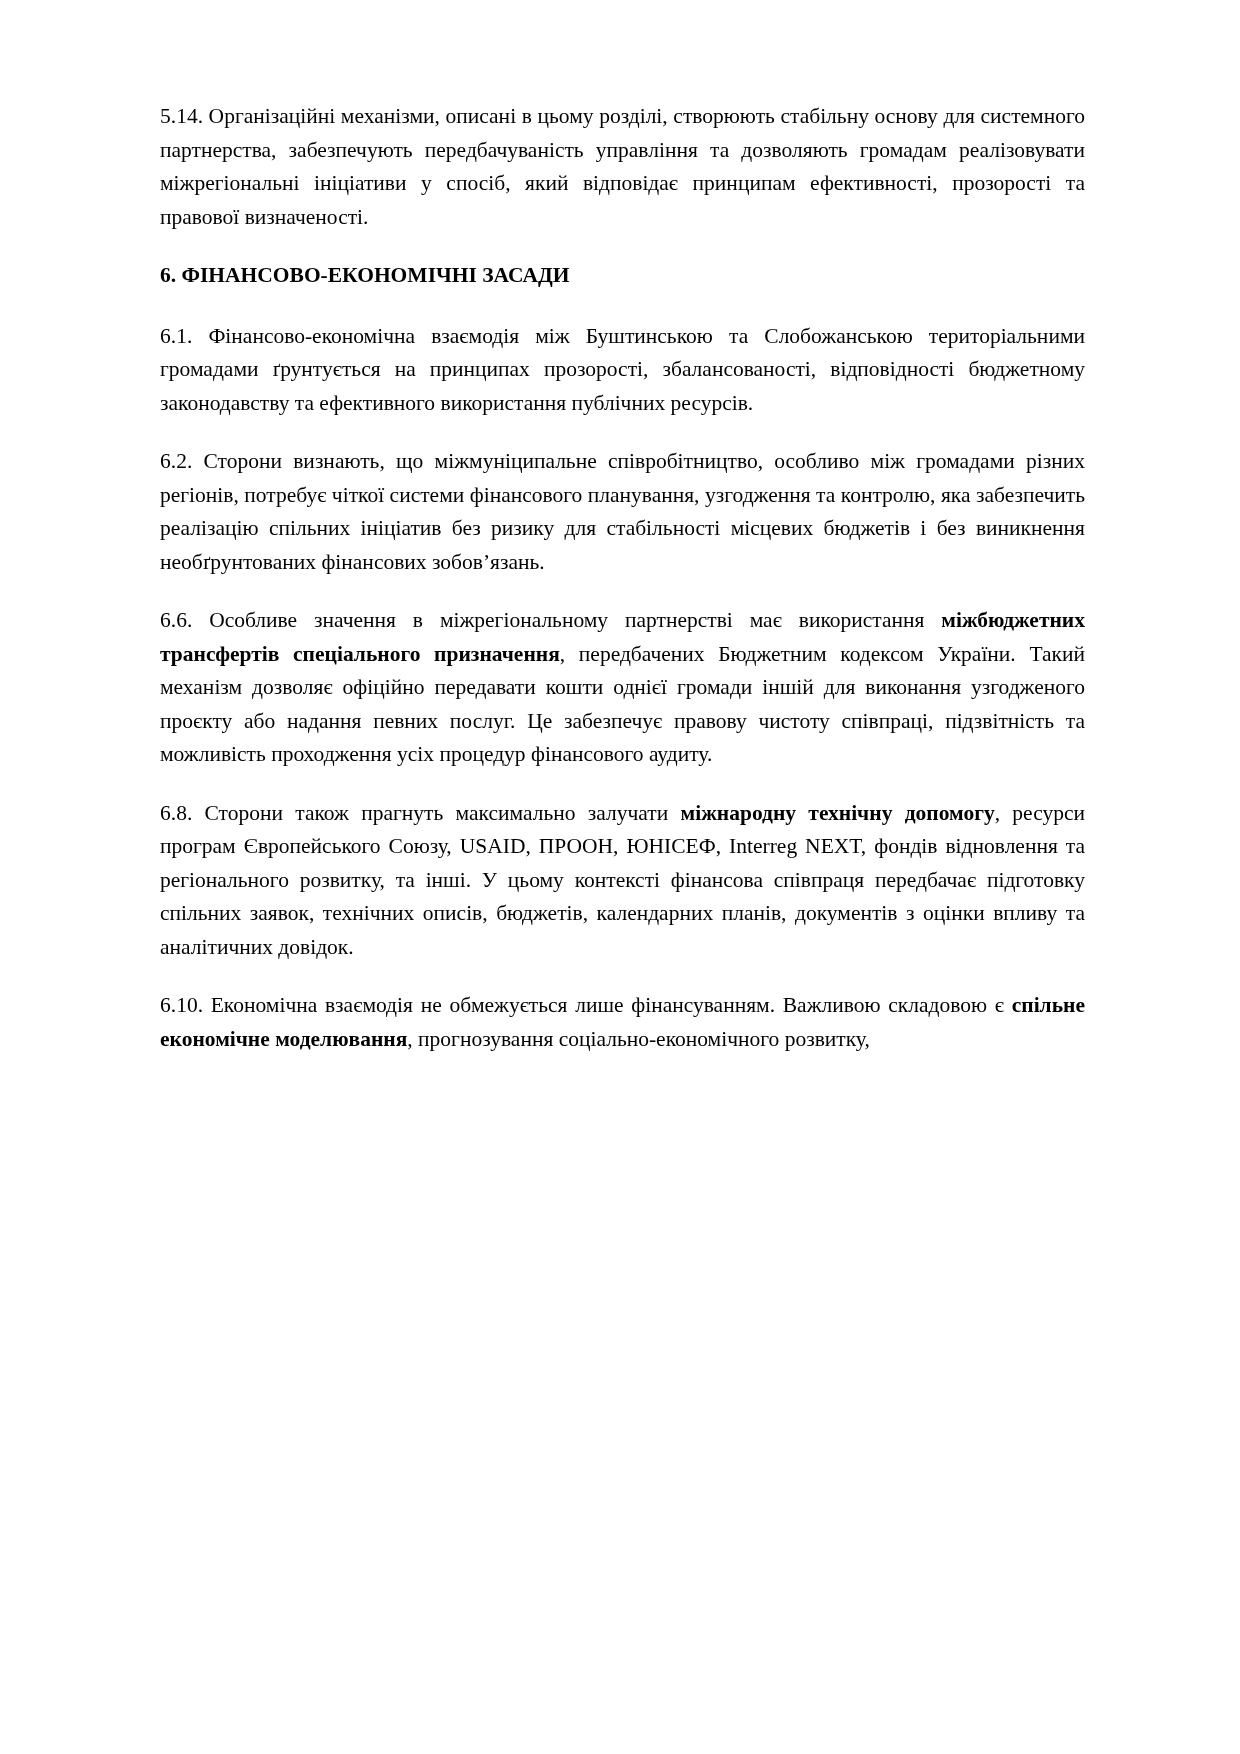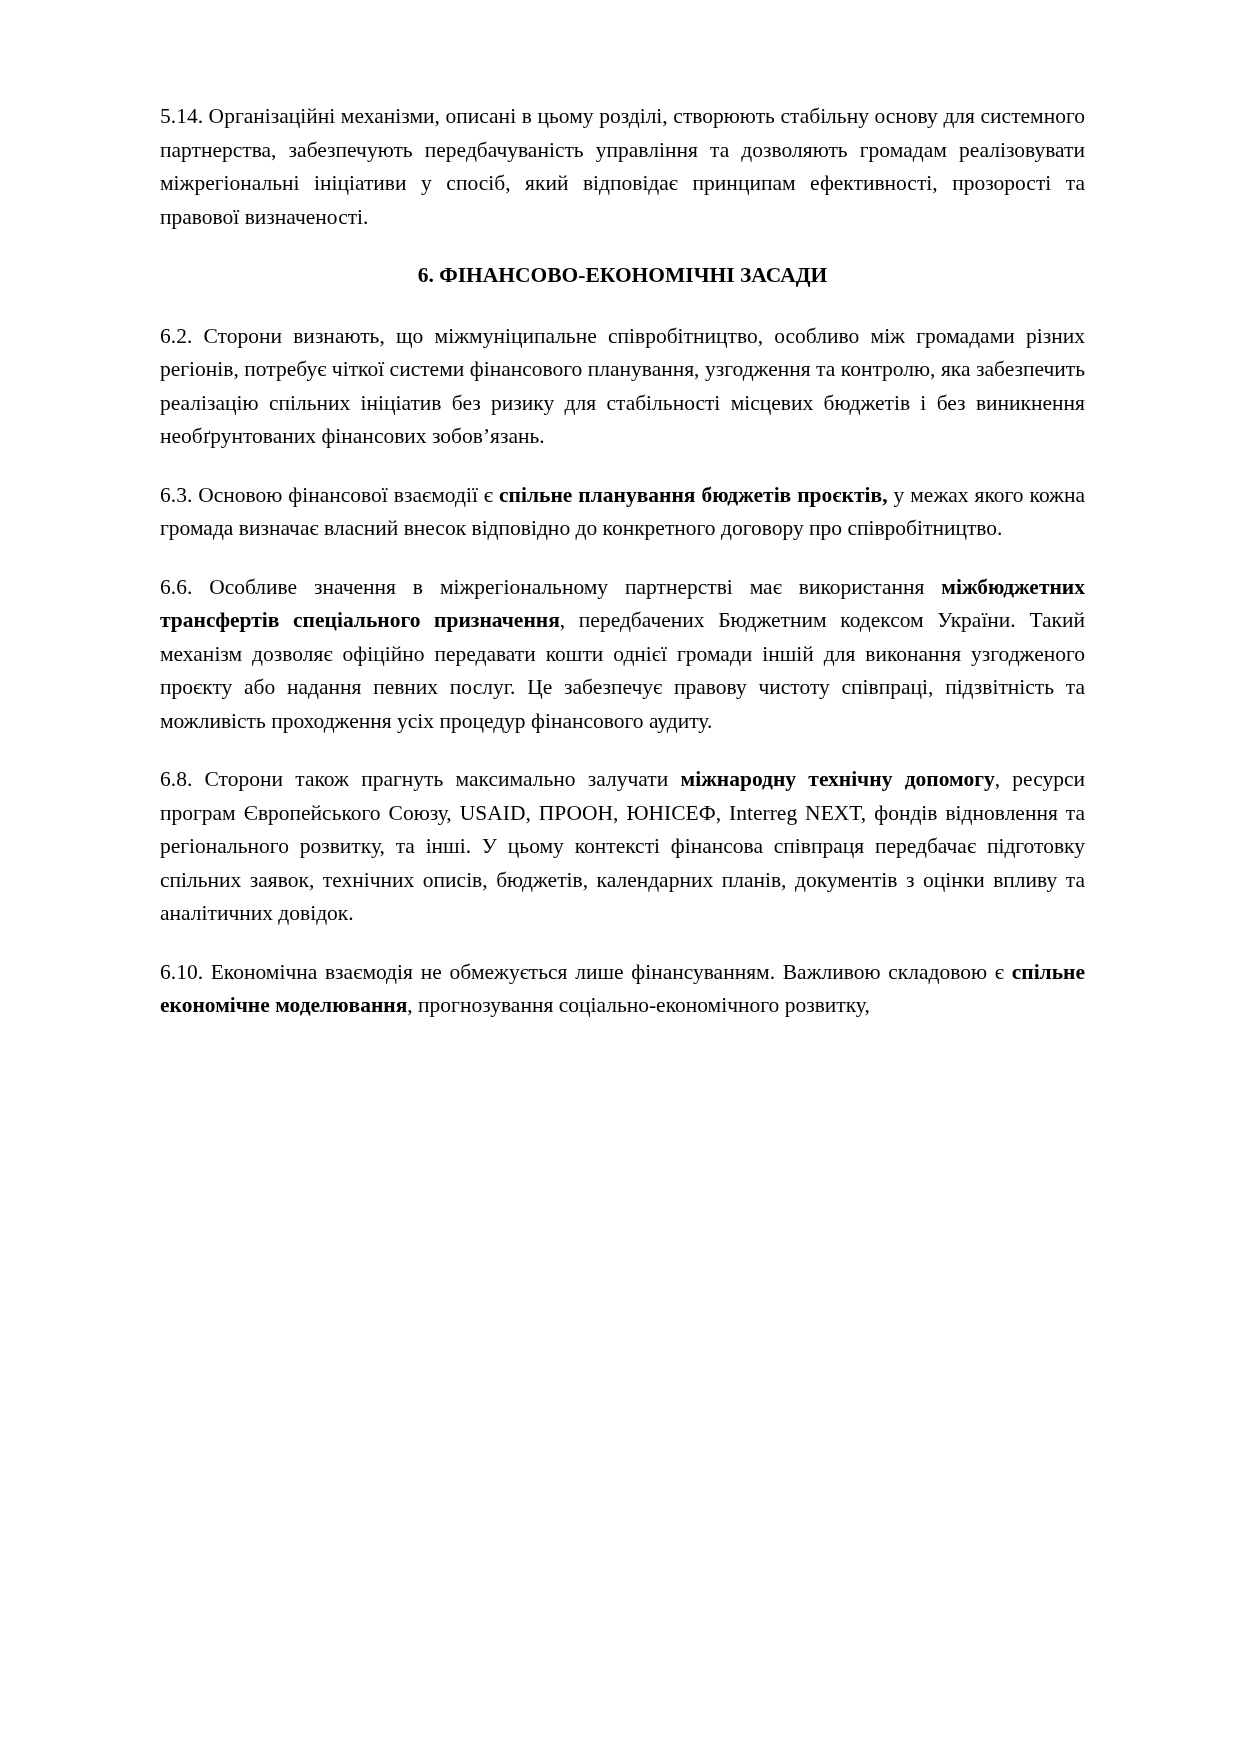--- a/index.html
+++ b/index.html
@@ -23,31 +23,31 @@
     }
     .doc-body p.paragraph {
       margin: 0 0 25px 0;
       text-align: justify;
       text-justify: inter-word;
     }
     .doc-body h2.heading {
       margin: 0 0 27px 0;
       font-size: 21.5px;
       line-height: 33.5px;
-      text-align: center;
+      text-align: left;
       font-weight: bold;
     }
     .doc-body strong { font-weight: bold; }
   </style>
 </head>
 <body>
 
 <div class="page">
   <div class="doc-body">
       <p class="paragraph"><span>5.14. Організаційні механізми, описані в цьому розділі, створюють стабільну основу для системного партнерства, забезпечують передбачуваність управління та дозволяють громадам реалізовувати міжрегіональні ініціативи у спосіб, який відповідає принципам ефективності, прозорості та правової визначеності.</span></p>
       <h2 class="heading"><strong>6. ФІНАНСОВО-ЕКОНОМІЧНІ ЗАСАДИ</strong></h2>
+      <p class="paragraph"><span>6.1. Фінансово-економічна взаємодія між Буштинською та Слобожанською територіальними громадами ґрунтується на принципах прозорості, збалансованості, відповідності бюджетному законодавству та ефективного використання публічних ресурсів.</span></p>
       <p class="paragraph"><span>6.2. Сторони визнають, що міжмуніципальне співробітництво, особливо між громадами різних регіонів, потребує чіткої системи фінансового планування, узгодження та контролю, яка забезпечить реалізацію спільних ініціатив без ризику для стабільності місцевих бюджетів і без виникнення необґрунтованих фінансових зобов’язань.</span></p>
-      <p class="paragraph"><span>6.3. Основою фінансової взаємодії є </span><strong>спільне планування бюджетів проєктів,</strong><span> у межах якого кожна громада визначає власний внесок відповідно до конкретного договору про співробітництво.</span></p>
       <p class="paragraph"><span>6.6. Особливе значення в міжрегіональному партнерстві має використання </span><strong>міжбюджетних трансфертів спеціального призначення</strong><span>, передбачених Бюджетним кодексом України. Такий механізм дозволяє офіційно передавати кошти однієї громади іншій для виконання узгодженого проєкту або надання певних послуг. Це забезпечує правову чистоту співпраці, підзвітність та можливість проходження усіх процедур фінансового аудиту.</span></p>
       <p class="paragraph"><span>6.8. Сторони також прагнуть максимально залучати </span><strong>міжнародну технічну допомогу</strong><span>, ресурси програм Європейського Союзу, USAID, ПРООН, ЮНІСЕФ, Interreg NEXT, фондів відновлення та регіонального розвитку, та інші. У цьому контексті фінансова співпраця передбачає підготовку спільних заявок, технічних описів, бюджетів, календарних планів, документів з оцінки впливу та аналітичних довідок.</span></p>
       <p class="paragraph"><span>6.10. Економічна взаємодія не обмежується лише фінансуванням. Важливою складовою є </span><strong>спільне економічне моделювання</strong><span>, прогнозування соціально-економічного розвитку,</span></p>
     </div>
 </div>
 
 </body></html>

